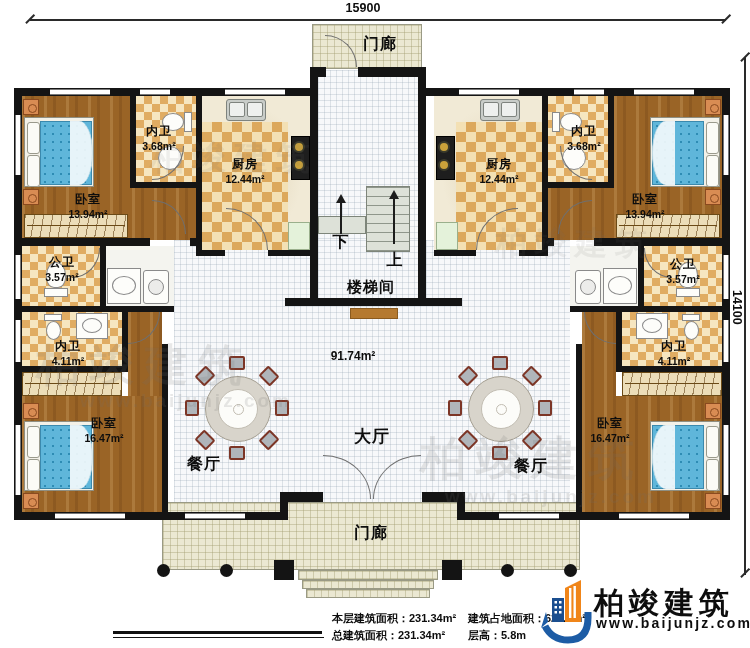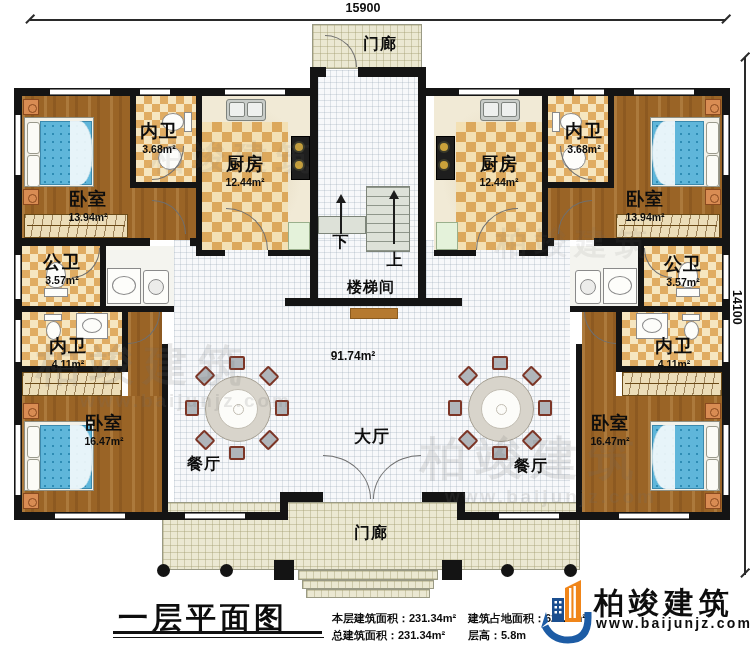--- a/index.html
+++ b/index.html
@@ -24,21 +24,21 @@
         border:1px solid #6b4a16;box-sizing:border-box;}
   .closet::after{content:"";position:absolute;left:2%;right:2%;top:46%;height:1px;background:#6b4a16;}
   .win-h{background:#fff;box-shadow:inset 0 2px 0 -1px #777, inset 0 -2px 0 -1px #777;}
   .win-v{background:#fff;box-shadow:inset 2px 0 0 -1px #777, inset -2px 0 0 -1px #777;}
   .arc{box-sizing:border-box;}
   .arc-tl{border-top:1.6px solid #6f6f6f;border-left:1.6px solid #6f6f6f;border-top-left-radius:100% 100%;}
   .arc-tr{border-top:1.6px solid #6f6f6f;border-right:1.6px solid #6f6f6f;border-top-right-radius:100% 100%;}
   .arc-bl{border-bottom:1.6px solid #6f6f6f;border-left:1.6px solid #6f6f6f;border-bottom-left-radius:100% 100%;}
   .arc-br{border-bottom:1.6px solid #6f6f6f;border-right:1.6px solid #6f6f6f;border-bottom-right-radius:100% 100%;}
   .lbl{position:absolute;transform:translate(-50%,-50%);text-align:center;font-weight:bold;white-space:nowrap;z-index:6;}
-  .lbl .nm{display:block;font-size:18px;letter-spacing:1px;}
+  .lbl .nm{display:block;font-size:12px;letter-spacing:1px;}
   .lbl .ar{display:block;font-size:10.5px;}
   .fixt{background:#fdfdfa;border:1px solid #8a8a8a;box-sizing:border-box;}
   .round{border-radius:50%;}
   .stairs{background-color:#dde1d8;
         background-image:repeating-linear-gradient(180deg,#8f968b 0 1px, transparent 1px 9px);
         border:1px solid #7e857a;box-sizing:border-box;}
   .landing{background:#dde1d8;border:1px solid #7e857a;box-sizing:border-box;}
   .bedframe{background:#f3f1e8;border:1px solid #8f8f82;box-sizing:border-box;}
   .mattress{background-color:#5fb6da;border:1px solid #3b89ad;box-sizing:border-box;
         background-image:radial-gradient(#2e8cb4 1px, transparent 1.3px);background-size:8px 8px;}
@@ -368,21 +368,20 @@
   <div class="lbl" style="left:204px;top:464px;">
       <span class="nm" style="font-size:16px;">餐厅</span>
     </div>
   <div class="lbl" style="left:531px;top:466px;">
       <span class="nm" style="font-size:16px;">餐厅</span>
     </div>
   <div class="lbl" style="left:371px;top:533px;">
       <span class="nm" style="font-size:16px;">门廊</span>
     </div>
 
-  <div class="abs ft-title" style="left:118px;top:598px;">一层平面图</div>
   <div class="abs" style="left:113px;top:631px;width:209px;height:3px;background:#111;"></div>
   <div class="abs" style="left:113px;top:637px;width:211px;height:1.4px;background:#111;"></div>
 
   <div class="abs ft-stat" style="left:332px;top:611px;">
     <span>本层建筑面积：</span><span>231.34m²</span></div>
   <div class="abs ft-stat" style="left:468px;top:611px;">
     <span>建筑占地面积：</span><span>628.9m²</span></div>
   <div class="abs ft-stat" style="left:332px;top:628px;">
     <span>总建筑面积：</span><span>231.34m²</span></div>
   <div class="abs ft-stat" style="left:468px;top:628px;">

